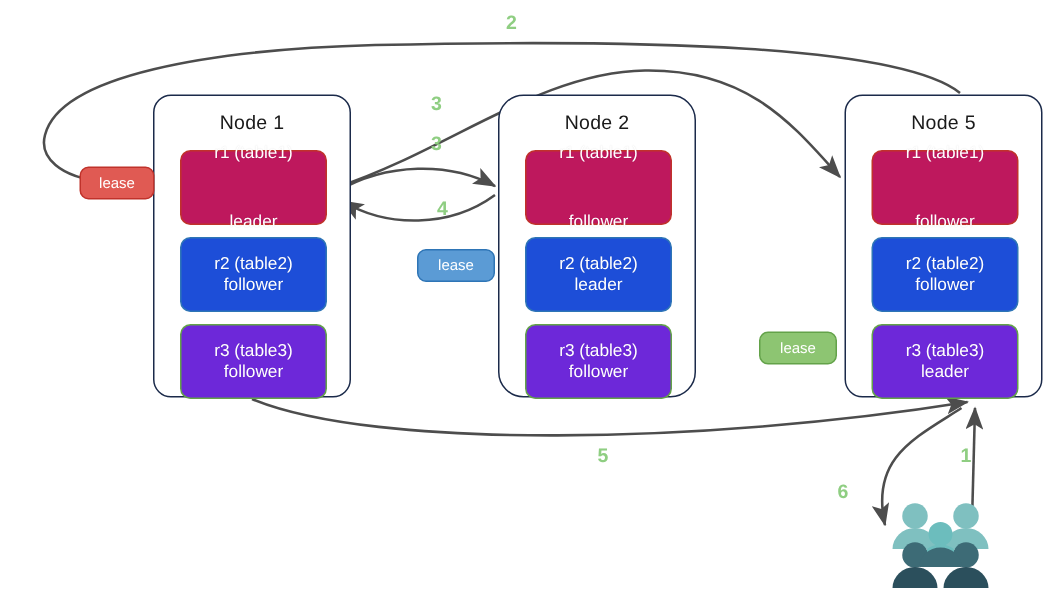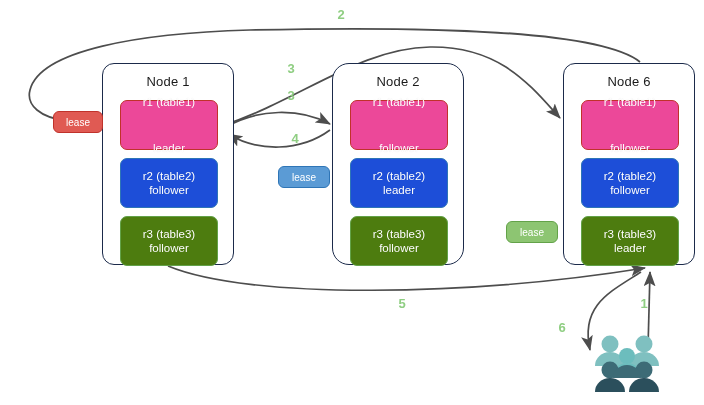--- a/index.html
+++ b/index.html
@@ -48,23 +48,23 @@
     display: flex;
     flex-direction: column;
     align-items: center;
     justify-content: center;
     font-size: 11.5px;
     line-height: 14px;
     color: #ffffff;
     text-align: center;
     text-shadow: 0 0 1px rgba(0,0,0,.12);
   }
-  .replica.red   { background: #ec4899; border: 1.4px solid #c0322b; gap: 32px; }
+  .replica.red   { background: #be185d; border: 1.4px solid #c0322b; gap: 32px; }
   .replica.blue  { background: #1d4ed8; border: 1.4px solid #2e75b6; }
-  .replica.green { background: #4d7c0f; border: 1.4px solid #63a249; }
+  .replica.green { background: #6d28d9; border: 1.4px solid #63a249; }
 
   .lease {
     position: absolute;
     box-sizing: border-box;
     border-radius: 6px;
     display: flex;
     align-items: center;
     justify-content: center;
     font-size: 10px;
     color: #ffffff;
@@ -138,21 +138,21 @@
       <span>r2 (table2)</span>
       <span>leader</span>
     </div>
     <div class="replica green" style="left:17px; top:152px; width:98px; height:50px;">
       <span>r3 (table3)</span>
       <span>follower</span>
     </div>
   </div>
 
   <div class="node-box" style="left:563px; top:63px; width:132px; height:202px;">
-    <div class="node-title">Node 6</div>
+    <div class="node-title">Node 5</div>
     <div class="replica red" style="left:17px; top:36px; width:98px; height:50px;">
       <span>r1 (table1)</span>
       <span>follower</span>
     </div>
     <div class="replica blue" style="left:17px; top:94px; width:98px; height:50px;">
       <span>r2 (table2)</span>
       <span>follower</span>
     </div>
     <div class="replica green" style="left:17px; top:152px; width:98px; height:50px;">
       <span>r3 (table3)</span>

